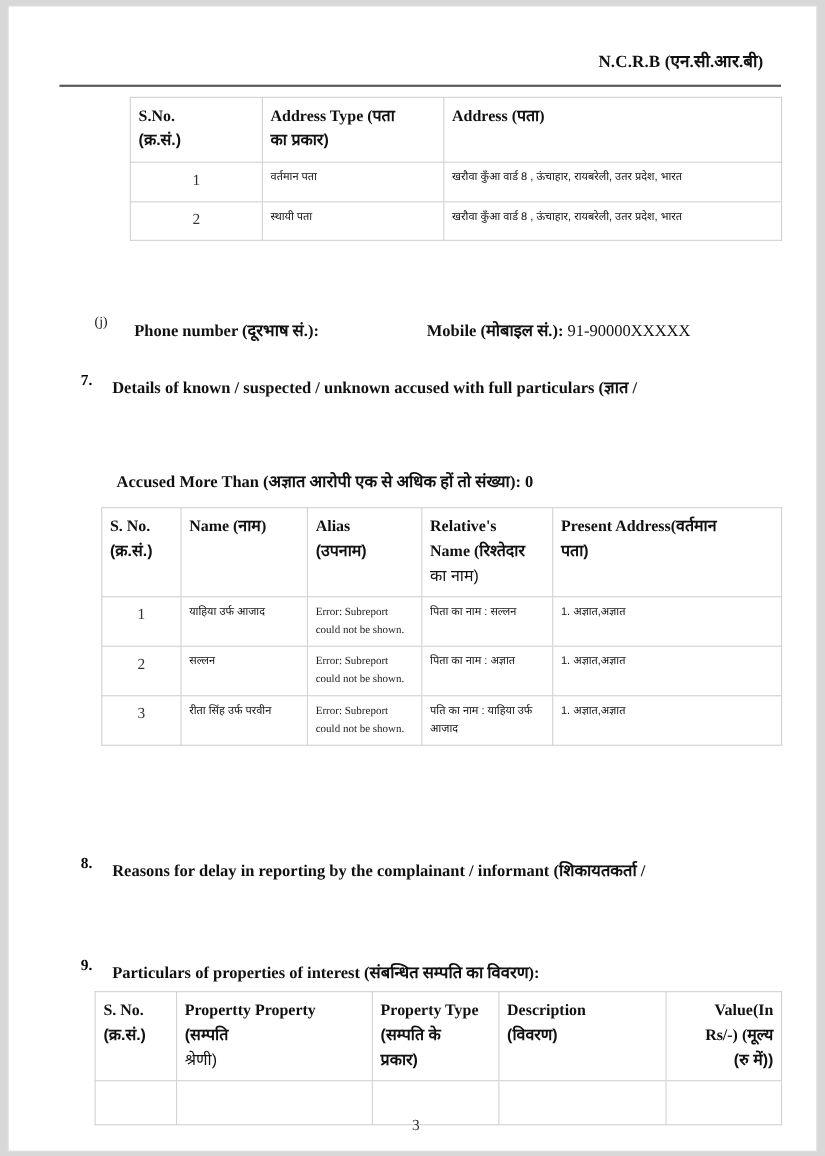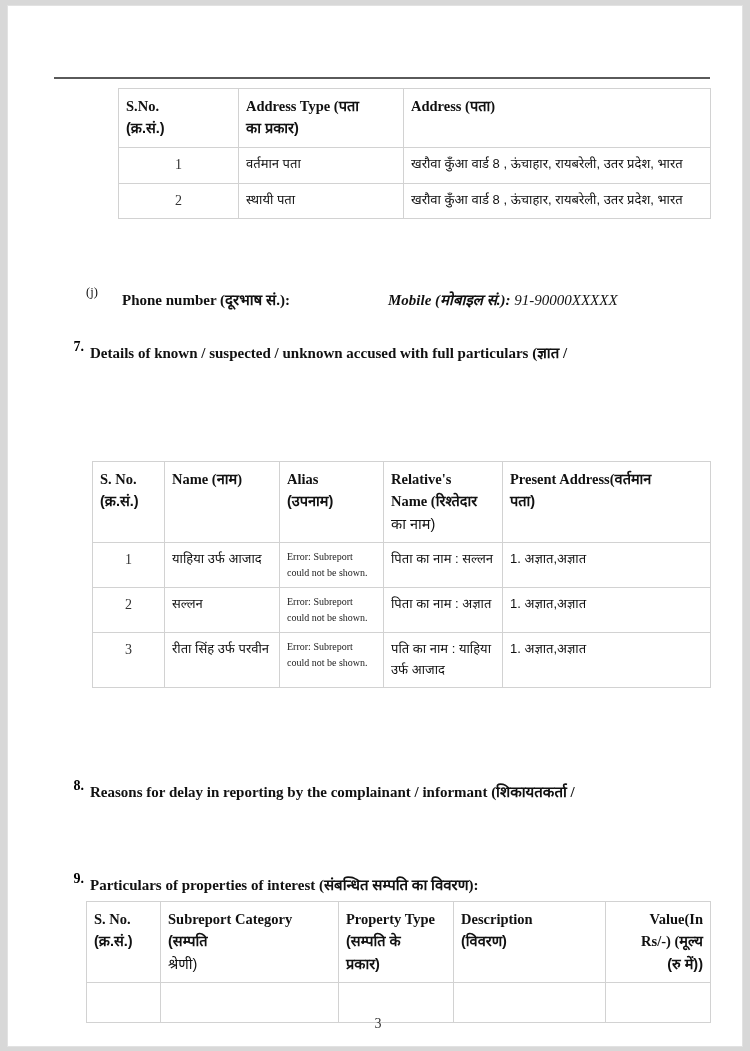--- a/index.html
+++ b/index.html
@@ -62,21 +62,21 @@
     border: 1px solid #d2d2d2;
     vertical-align: top;
     padding: 6px 7px 7px 7px;
     line-height: 1.55;
   }
   td.hd {
     font-weight: bold;
     font-size: 14.5px;
   }
   td.cell {
-    font-size: 13px;
+    font-size: 10px;
   }
   td.num {
     text-align: center;
     font-size: 14px;
     color: #333;
   }
   td.rt {
     text-align: right;
   }
   .dev {
@@ -119,42 +119,41 @@
     position: absolute;
     left: 36px;
     top: 0;
     white-space: nowrap;
   }
   .phone-row .lbl2 {
     position: absolute;
     left: 302px;
     top: 0;
     white-space: nowrap;
-    font-style: italic;
   }
   .phone-row .val {
     font-weight: normal;
   }
 
   
   .sec {
     position: absolute;
     width: 626px;
   }
   .sec .snum {
     position: absolute;
     left: 0;
     top: 0;
     width: 24px;
     font-size: 14px;
     font-weight: bold;
     text-align: right;
   }
   .sec .stext {
-    margin-left: 30px;
+    margin-left: 42px;
     font-size: 15px;
     font-weight: bold;
     line-height: 1.95;
     color: #111;
   }
   #sec7 { left: 14px; top: 333px; }
   #sec8 { left: 14px; top: 772px; }
   #sec9 { left: 14px; top: 865px; }
 
   .accused-more {
@@ -197,20 +196,21 @@
     font-size: 14px;
     color: #333;
   }
 </style>
 </head>
 <body>
 
 <div class="page">
   <div class="content">
 
+    <div class="ncrb">N.C.R.B (एन.सी.आर.बी)</div>
     <div class="hrule"></div>
 
     <div class="addr-table-wrap">
       <table class="doc">
         <colgroup>
           <col style="width:120px">
           <col style="width:165px">
           <col style="width:307px">
         </colgroup>
         <tbody>
@@ -248,20 +248,24 @@
       </span>
     </div>
 
     <div class="sec" id="sec7">
       <div class="snum">7.</div>
       <div class="stext">
         <div>Details of known / suspected / unknown accused with full particulars (ज्ञात /</div>
       </div>
     </div>
 
+    <div class="accused-more">
+      <span>Accused More Than (अज्ञात आरोपी एक से अधिक हों तो संख्या):</span>
+      <span class="v">0</span>
+    </div>
 
     <div class="accused-table-wrap">
       <table class="doc">
         <colgroup>
           <col style="width:72px">
           <col style="width:115px">
           <col style="width:104px">
           <col style="width:119px">
           <col style="width:208px">
         </colgroup>
@@ -334,21 +338,21 @@
           <col style="width:152px">
           <col style="width:105px">
         </colgroup>
         <tbody>
           <tr>
             <td class="hd">
               <div>S. No.</div>
               <div class="dev" style="font-weight:bold">(क्र.सं.)</div>
             </td>
             <td class="hd">
-              <div>Subreport Category</div>
+              <div>Propertty Property</div>
               <div class="dev" style="font-weight:bold">(सम्पति</div>
               <div class="dev" style="font-weight:normal">श्रेणी)</div>
             </td>
             <td class="hd">
               <div>Property Type</div>
               <div class="dev" style="font-weight:bold">(सम्पति के</div>
               <div class="dev" style="font-weight:bold">प्रकार)</div>
             </td>
             <td class="hd">
               <div>Description</div>

